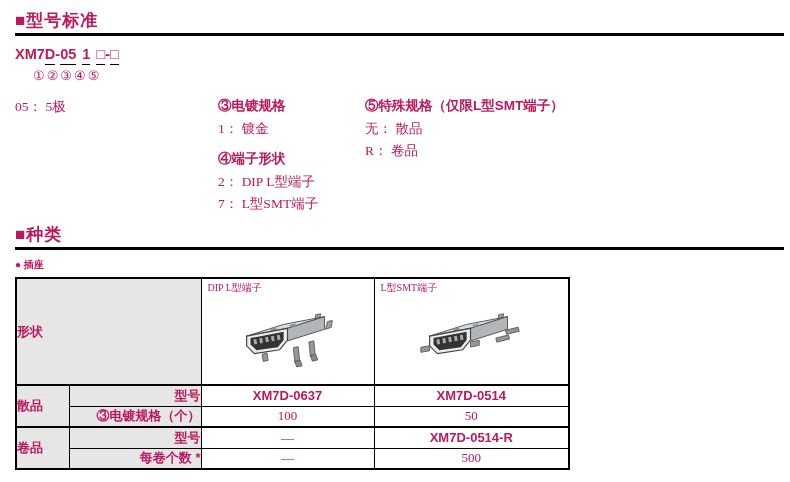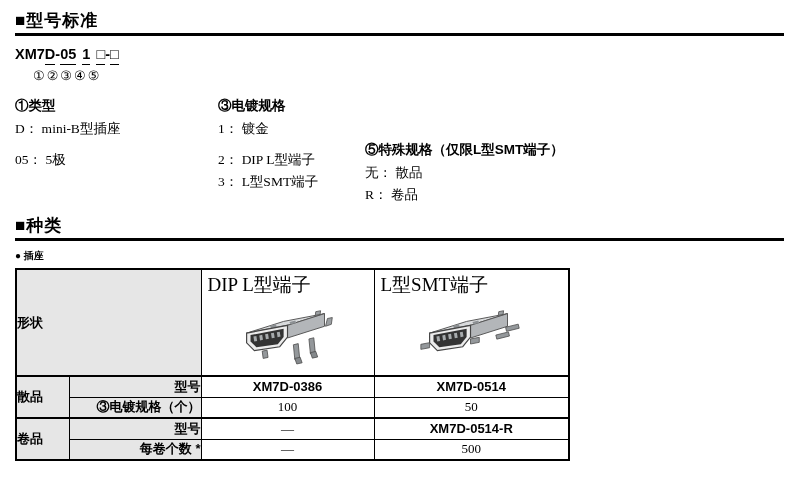--- a/index.html
+++ b/index.html
@@ -1,17 +1,17 @@
 <!DOCTYPE html>
 <html><head>
 <meta charset="utf-8">
 <style>
   html,body{margin:0;padding:0;background:#fff;}
   .page{
-    width:790px;height:482px;background:#ffffff;color:#000000;
+    width:790px;height:482px;background:#ffffff;color:#be185d;
     font-family:"Liberation Serif",serif;overflow:hidden;position:relative;
   }
   .content{padding:10px 6px 0 15px;}
 
   .sec-title{
     font-family:"Liberation Sans",sans-serif;font-weight:bold;
     font-size:17px;line-height:21px;margin:0 0 2px 0;letter-spacing:1px;
   }
   .rule{height:3px;background:#000;}
 
@@ -23,21 +23,21 @@
   .model-line .u{border-bottom:1.5px solid #000;}
   .model-line .gap{margin-left:6px;}
   .circles{
     display:flex;gap:2px;margin:3px 0 0 18px;
     font-family:"Liberation Sans",sans-serif;font-size:13px;line-height:15px;
   }
 
   .specs{display:flex;margin-top:13px;}
   .spec-col1{width:203px;}
   .spec-col2{width:147px;}
-  .spec-col3{flex:1;margin-top:44px;}
+  .spec-col3{flex:1;}
   .spec-group{margin-bottom:9px;}
   .spec-heading{
     font-family:"Liberation Sans",sans-serif;font-weight:bold;
     font-size:13.5px;line-height:20px;margin-bottom:2px;
   }
   .spec-line{font-size:13.5px;line-height:22px;}
 
   .types-title{}
   .socket{
     font-family:"Liberation Sans",sans-serif;font-weight:bold;
@@ -57,21 +57,21 @@
   .rowlabel-cell{
     font-family:"Liberation Sans",sans-serif;font-weight:bold;
     vertical-align:middle;padding:2px 6px;font-size:13px;
   }
   .name-cell{
     font-family:"Liberation Sans",sans-serif;font-weight:bold;
     padding:2px 6px;text-align:right;font-size:13px;
   }
   .hdr-cell{vertical-align:top;height:105px;}
   .hdr-inner{display:flex;flex-direction:column;height:105px;}
-  .hdr-label{font-family:"Liberation Serif",serif;font-size:19px;padding:2px 6px 0 6px;}
+  .hdr-label{font-family:"Liberation Serif",serif;font-size:10px;padding:2px 6px 0 6px;}
   .hdr-img{flex:1;display:flex;align-items:center;justify-content:center;}
   tr.data{height:21px;}
   .val-model{font-family:"Liberation Sans",sans-serif;font-weight:bold;text-align:center;}
   .val-num{font-family:"Liberation Serif",serif;text-align:center;}
   tr.thick-top td{border-top:2px solid #000;}
 </style>
 </head>
 <body>
 
 <div class="page">
@@ -87,35 +87,32 @@
       <span>①</span>
       <span>②</span>
       <span>③</span>
       <span>④</span>
       <span>⑤</span>
     </div>
 
     <div class="specs">
       <div class="spec-col1">
         <div class="spec-group">
-          <div class="spec-heading">①类型</div>
-          <div class="spec-line">D： mini-B型插座</div>
-        </div>
-        <div class="spec-group">
           <div class="spec-line">05： 5极</div>
         </div>
       </div>
       <div class="spec-col2">
         <div class="spec-group">
           <div class="spec-heading">③电镀规格</div>
           <div class="spec-line">1： 镀金</div>
         </div>
         <div class="spec-group">
+          <div class="spec-heading">④端子形状</div>
           <div class="spec-line">2： DIP L型端子</div>
-          <div class="spec-line">3： L型SMT端子</div>
+          <div class="spec-line">7： L型SMT端子</div>
         </div>
       </div>
       <div class="spec-col3">
         <div class="spec-group">
           <div class="spec-heading">⑤特殊规格（仅限L型SMT端子）</div>
           <div class="spec-line">无： 散品</div>
           <div class="spec-line">R： 卷品</div>
         </div>
       </div>
     </div>
@@ -188,21 +185,21 @@
                 <polygon points="88,28 101,24.8 102,29 89,32.2" fill="#94989b" stroke="#4a4a4a" stroke-width="0.8"></polygon>
                 <polygon points="78,36 91,32.8 92,37 79,40.2" fill="#94989b" stroke="#4a4a4a" stroke-width="0.8"></polygon>
               </svg>
             </div>
           </div>
         </td>
       </tr>
       <tr class="data thick-top">
         <td rowspan="2" class="gray rowlabel-cell">散品</td>
         <td class="gray name-cell">型号</td>
-        <td class="val-model">XM7D-0386</td>
+        <td class="val-model">XM7D-0637</td>
         <td class="val-model">XM7D-0514</td>
       </tr>
       <tr class="data">
         <td class="gray name-cell">③电镀规格（个）</td>
         <td class="val-num">100</td>
         <td class="val-num">50</td>
       </tr>
       <tr class="data thick-top">
         <td rowspan="2" class="gray rowlabel-cell">卷品</td>
         <td class="gray name-cell">型号</td>

